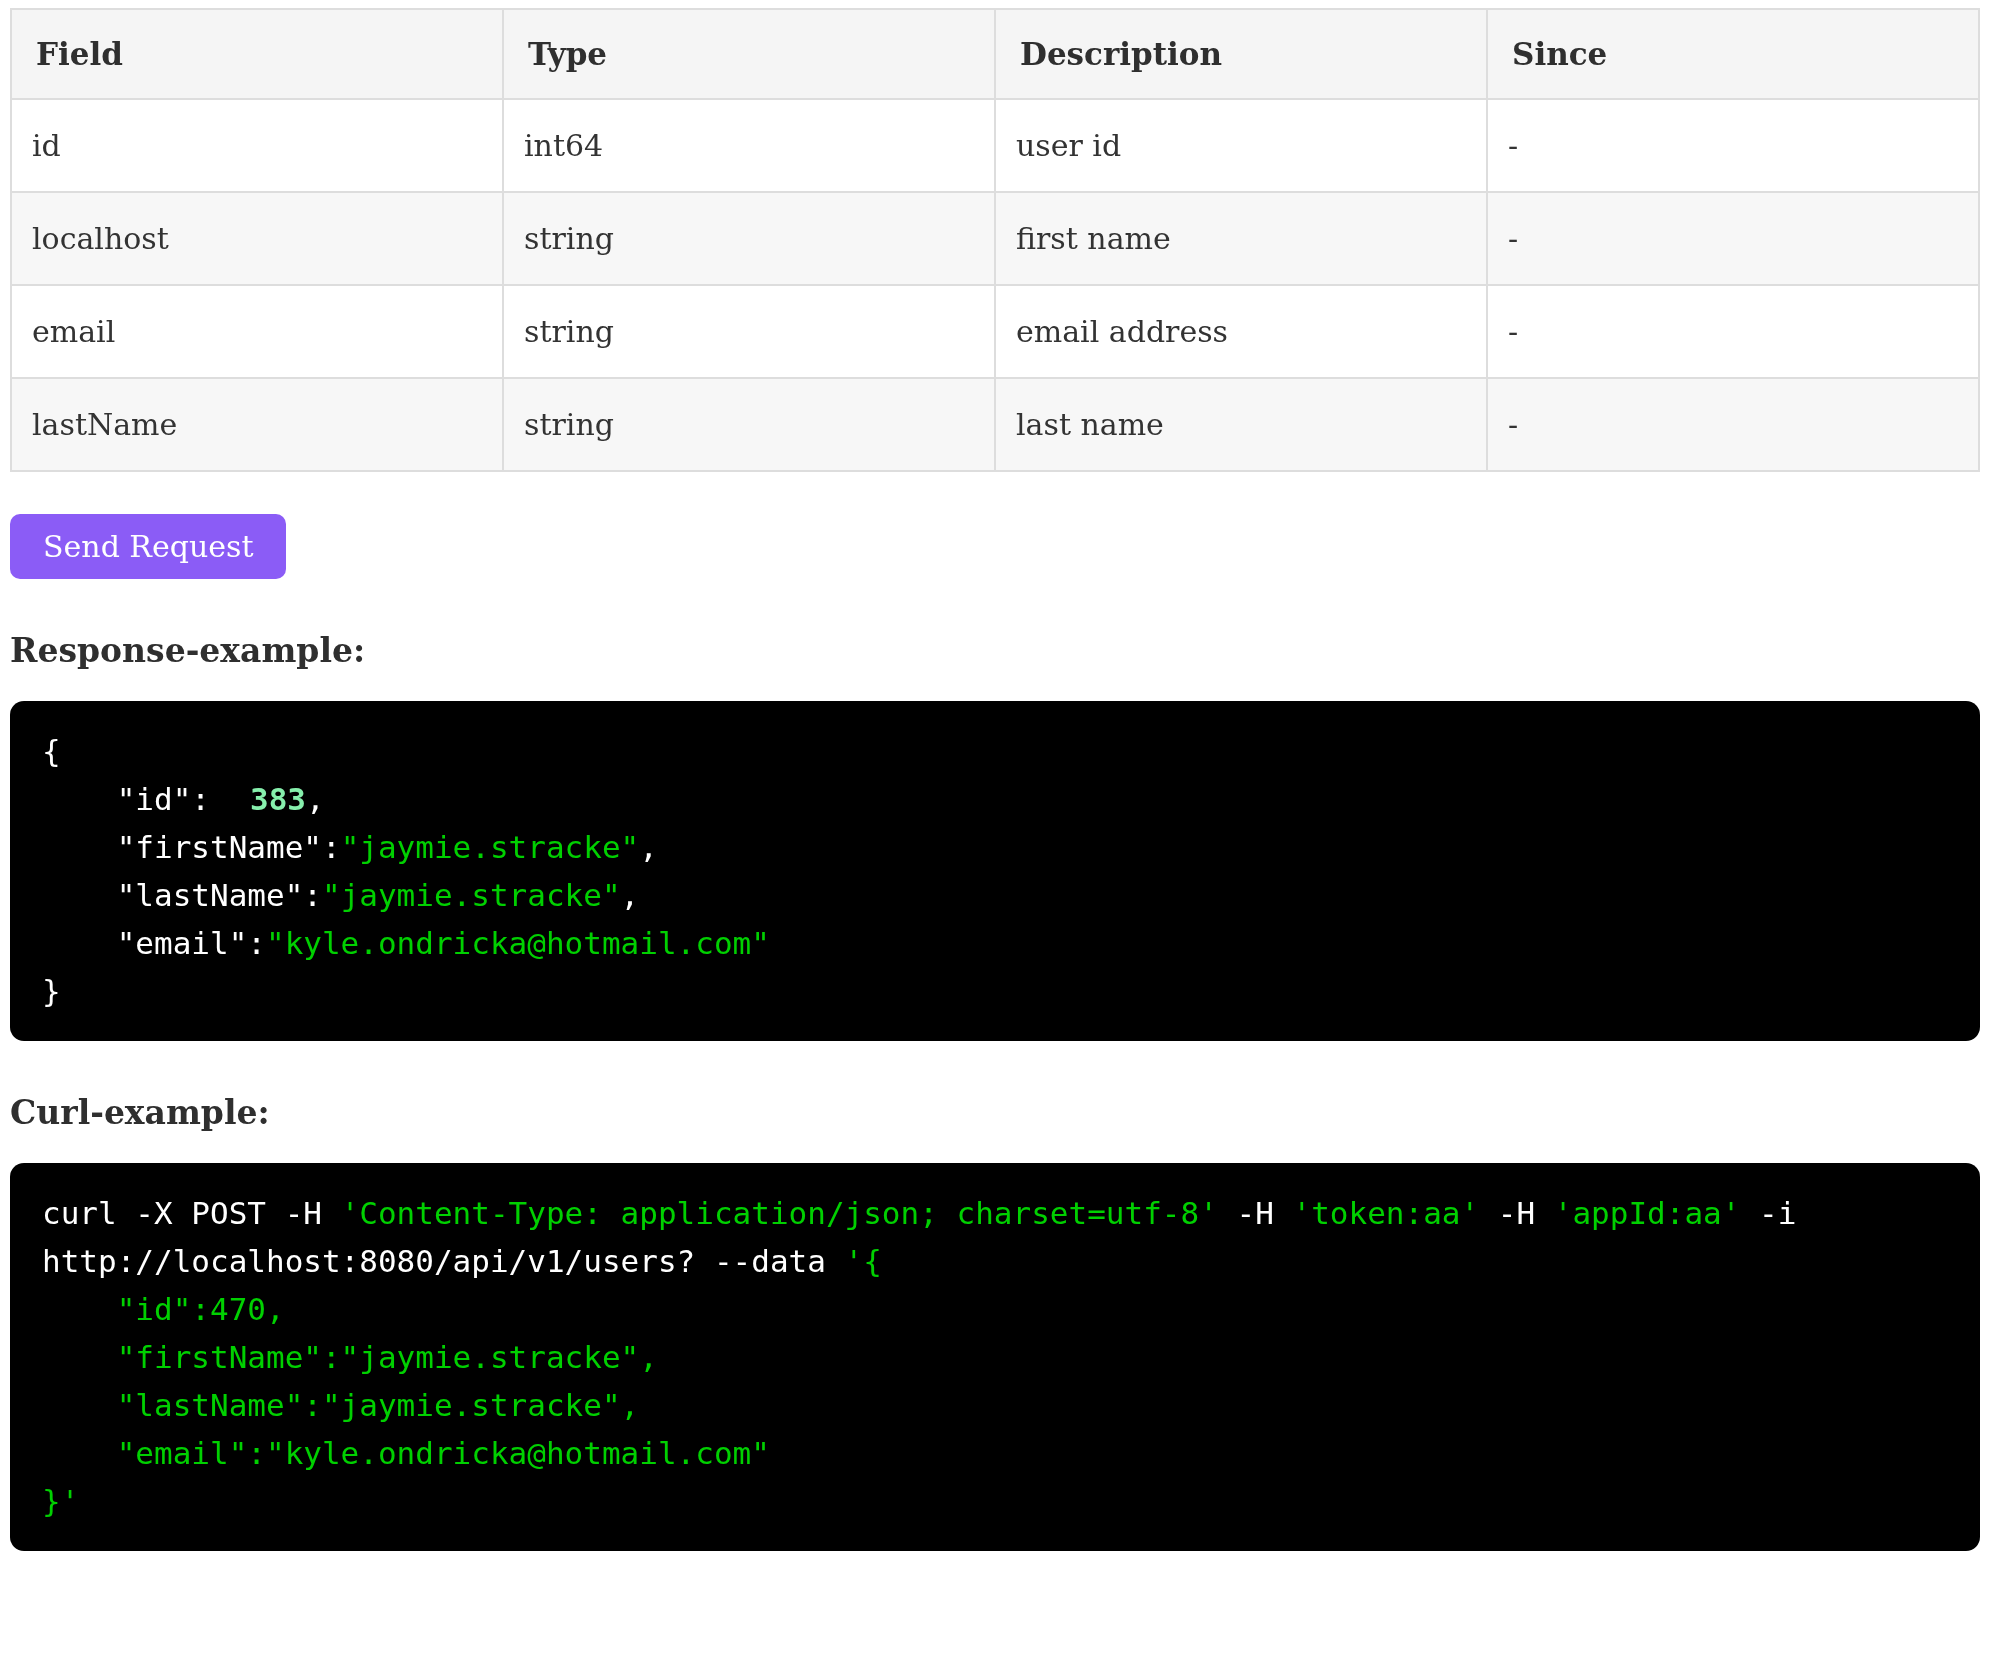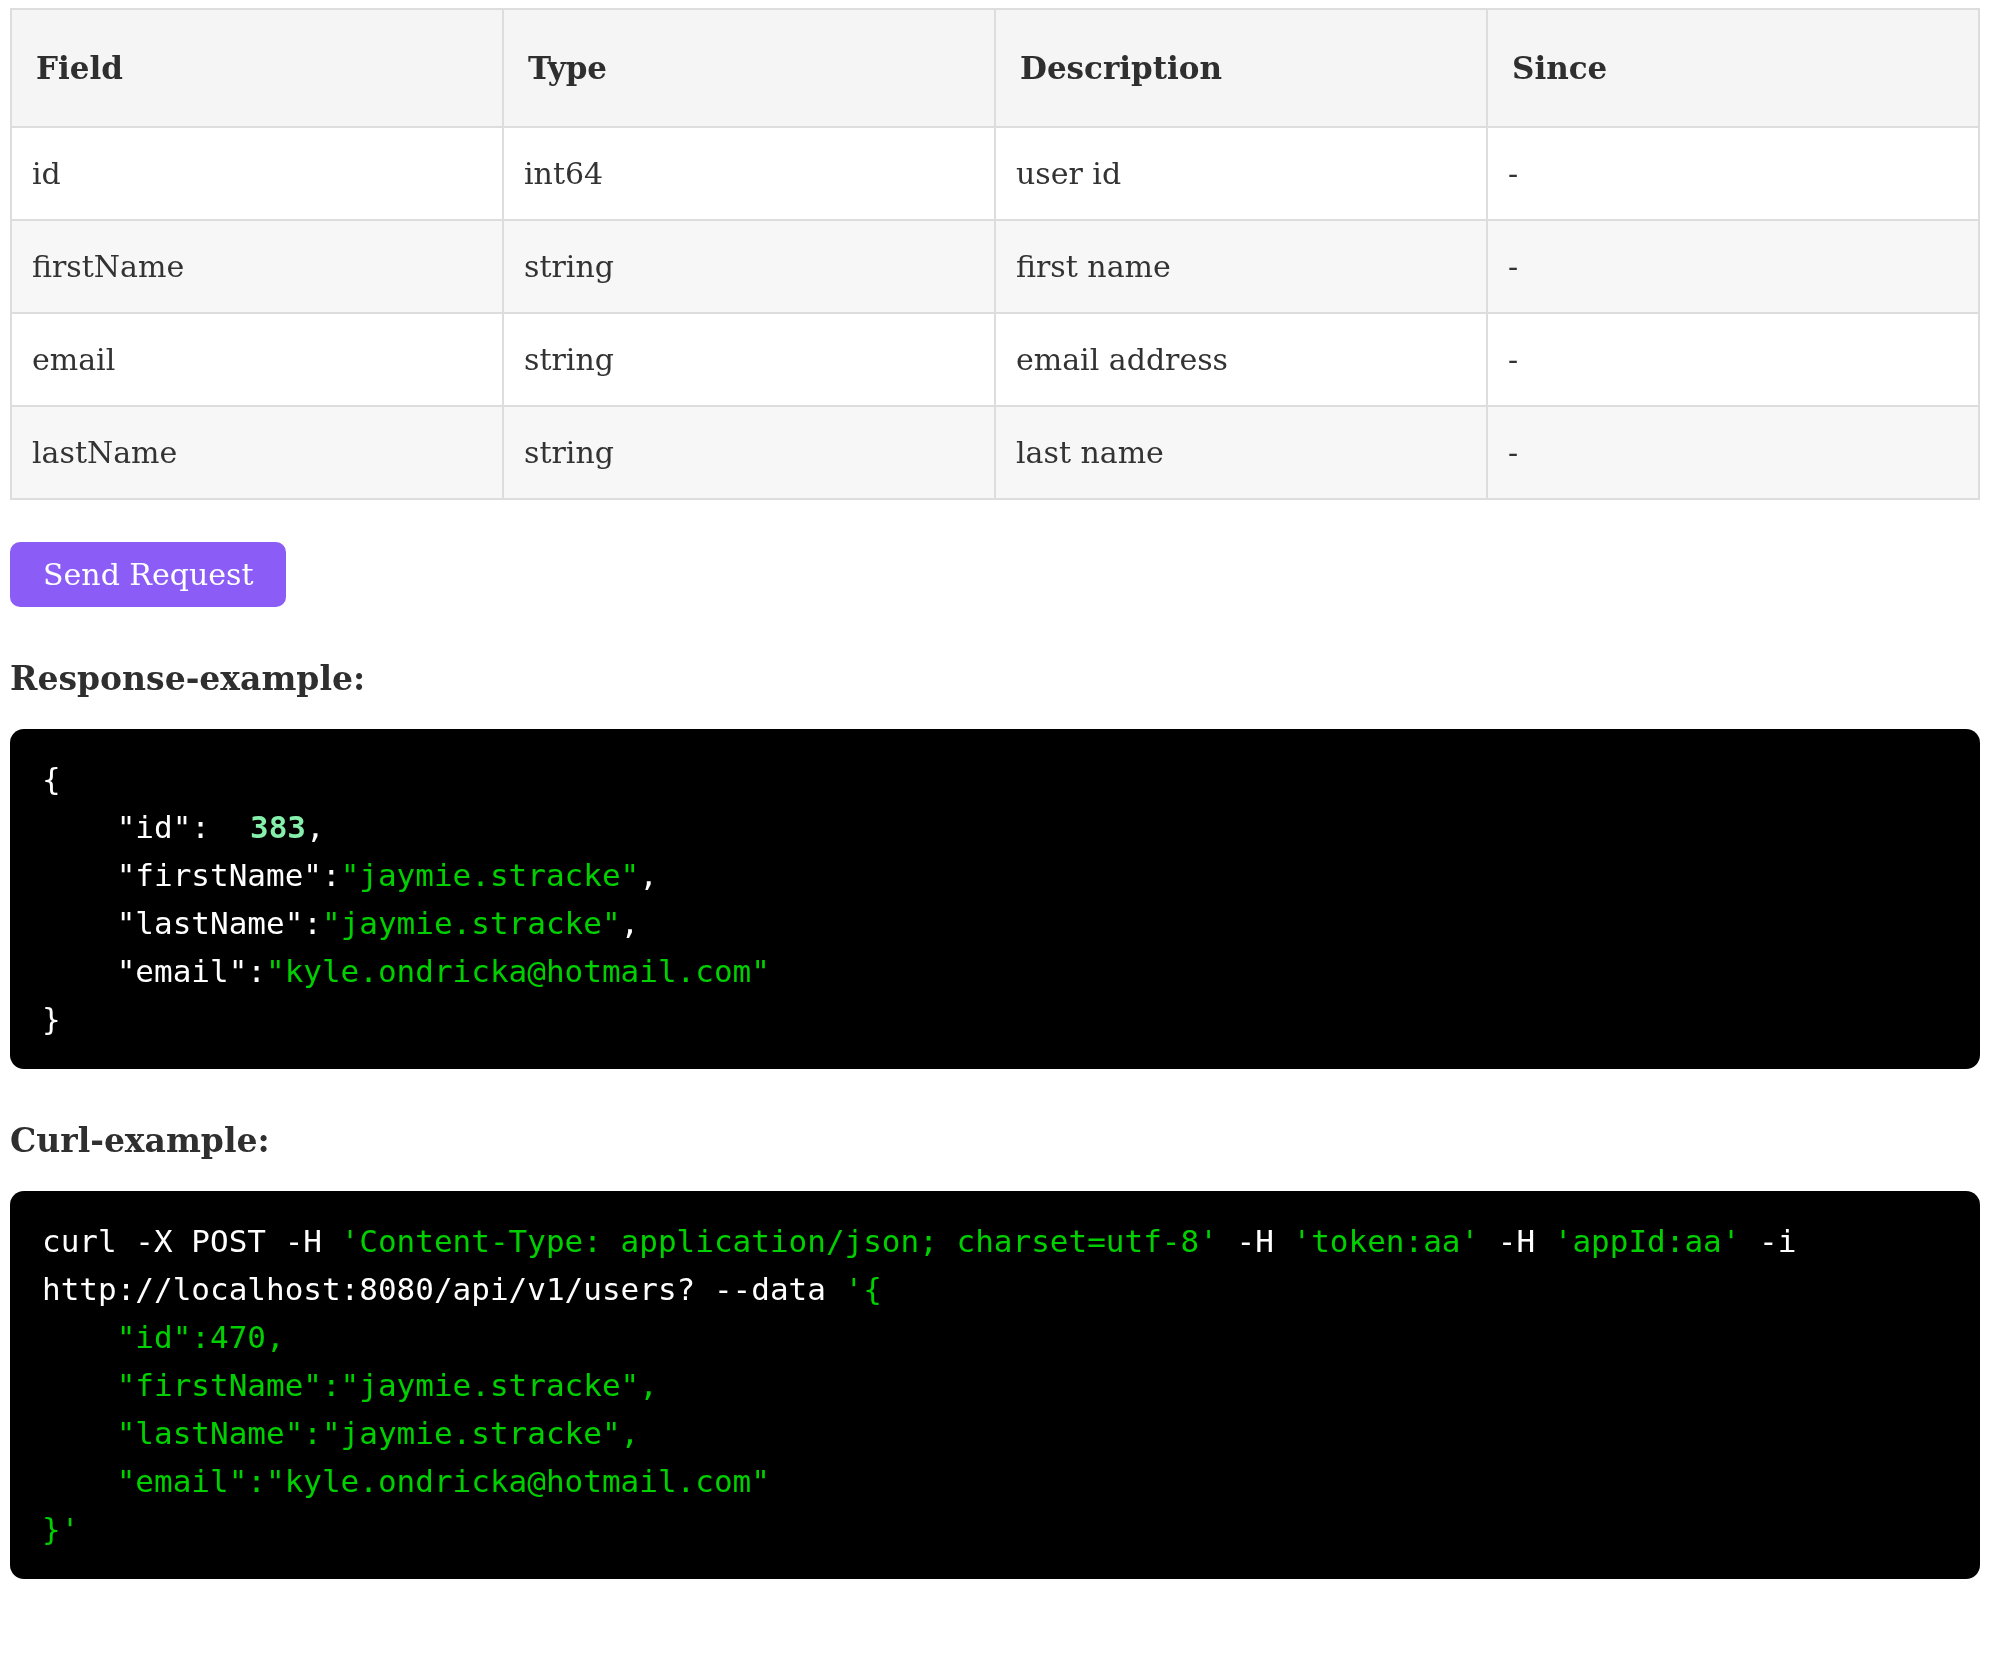--- a/index.html
+++ b/index.html
@@ -27,21 +27,21 @@
   th, td {
     border: 2px solid #dddddd;
     text-align: left;
     vertical-align: middle;
     font-size: 30px;
   }
   th {
     background: #f5f5f5;
     font-weight: bold;
     font-size: 31px;
-    padding: 40px 24px;
+    padding: 26px 24px;
     color: #2f2f2f;
   }
   td { padding: 28px 20px; background: #ffffff; }
   tbody tr:nth-child(even) td { background: #f7f7f7; }
   .btn {
     display: inline-block;
     margin-top: 42px;
     border: none;
     background: #8b5cf6;
     color: #ffffff;
@@ -84,21 +84,21 @@
       </tr>
     </thead>
     <tbody>
       <tr>
         <td>id</td>
         <td>int64</td>
         <td>user id</td>
         <td>-</td>
       </tr>
       <tr>
-        <td>firstName</td>
+        <td>localhost</td>
         <td>string</td>
         <td>first name</td>
         <td>-</td>
       </tr>
       <tr>
         <td>email</td>
         <td>string</td>
         <td>email address</td>
         <td>-</td>
       </tr>

